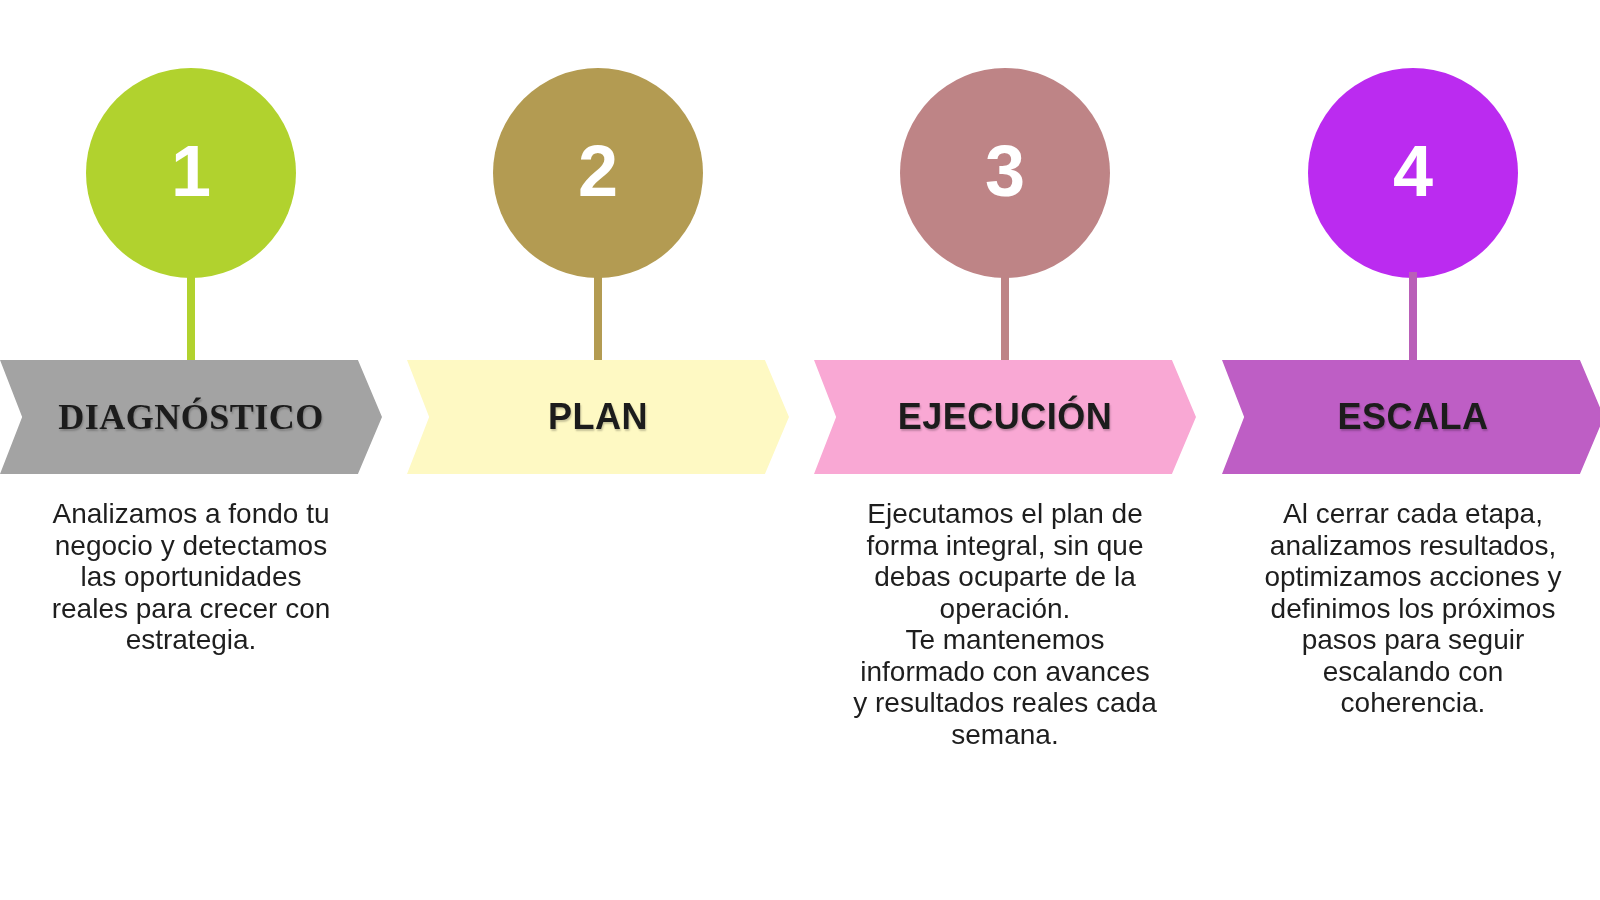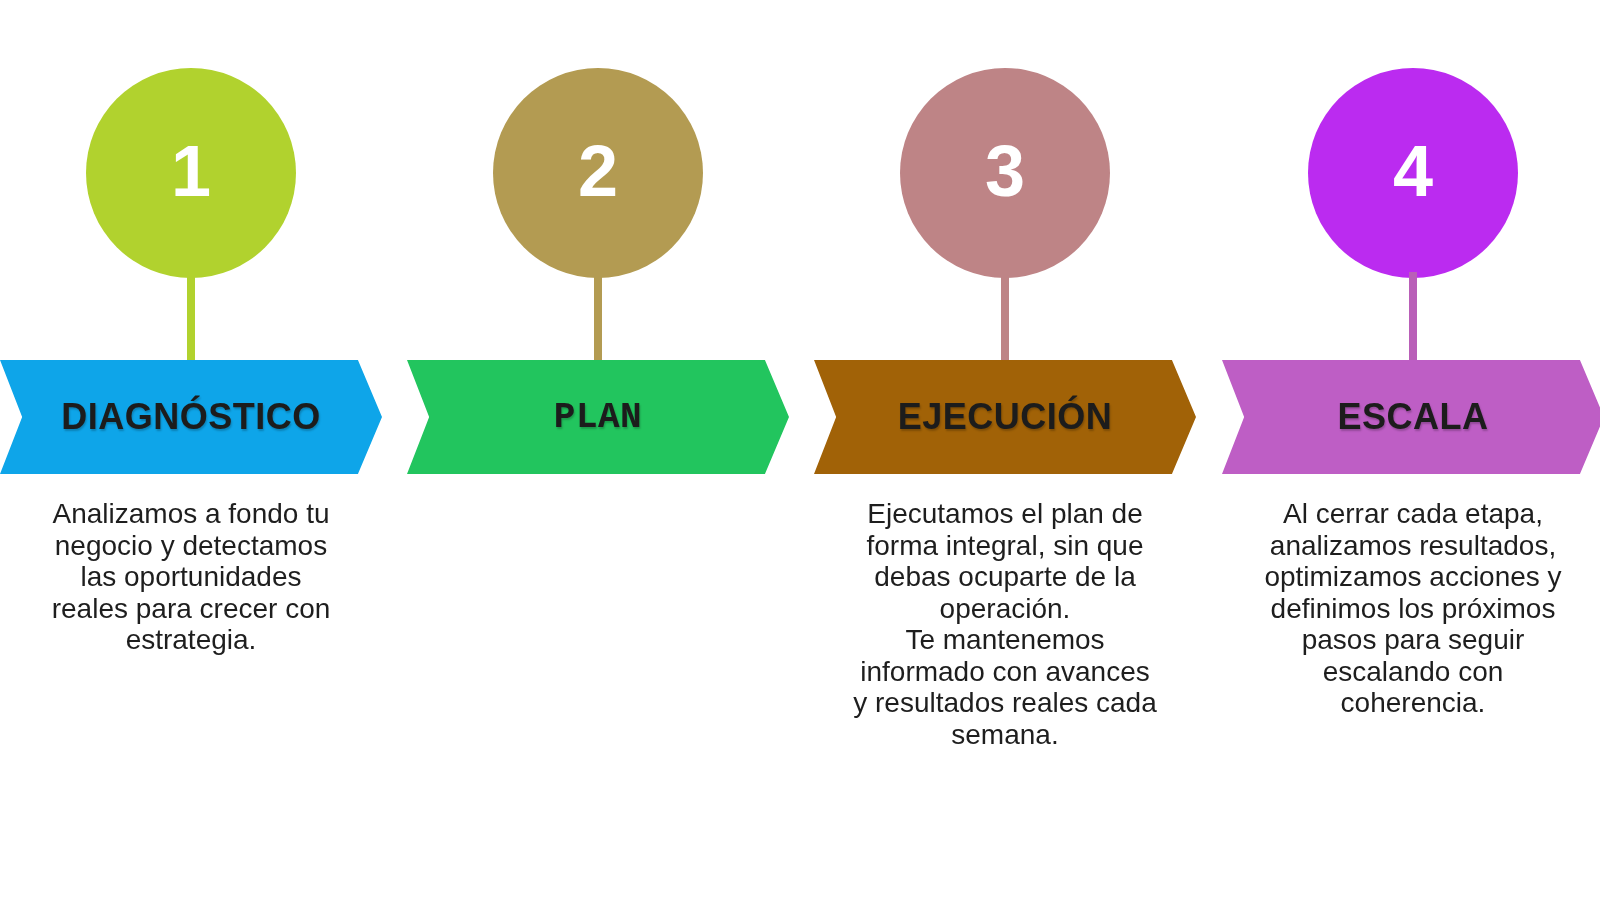--- a/index.html
+++ b/index.html
@@ -89,46 +89,46 @@
 </head>
 <body>
 
 <div class="canvas">
 
   <div class="step step-1">
     <div class="circle" style="background-color: rgb(177, 210, 46);">
       <span class="num">1</span>
     </div>
     <div class="connector" style="background-color: rgb(177, 210, 46);"></div>
-    <div class="arrow" style="background-color: #0ea5e9;">
+    <div class="arrow" style="background-color: #a3a3a3; font-family: Liberation Serif, serif;">
       <span class="label">DIAGNÓSTICO</span>
     </div>
     <div class="desc">Analizamos a fondo tu
 negocio y detectamos
 las oportunidades
 reales para crecer con
 estrategia.</div>
   </div>
 
   <div class="step step-2">
     <div class="circle" style="background-color: rgb(179, 155, 82);">
       <span class="num">2</span>
     </div>
     <div class="connector" style="background-color: rgb(179, 155, 82);"></div>
-    <div class="arrow" style="background-color: #22c55e; font-family: Liberation Mono, monospace;">
+    <div class="arrow" style="background-color: #fef9c3;">
       <span class="label">PLAN</span>
     </div>
   </div>
 
   <div class="step step-3">
     <div class="circle" style="background-color: rgb(190, 132, 134);">
       <span class="num">3</span>
     </div>
     <div class="connector" style="background-color: rgb(190, 132, 134);"></div>
-    <div class="arrow" style="background-color: #a16207;">
+    <div class="arrow" style="background-color: #f9a8d4;">
       <span class="label">EJECUCIÓN</span>
     </div>
     <div class="desc">Ejecutamos el plan de
 forma integral, sin que
 debas ocuparte de la
 operación.
 Te mantenemos
 informado con avances
 y resultados reales cada
 semana.</div>

